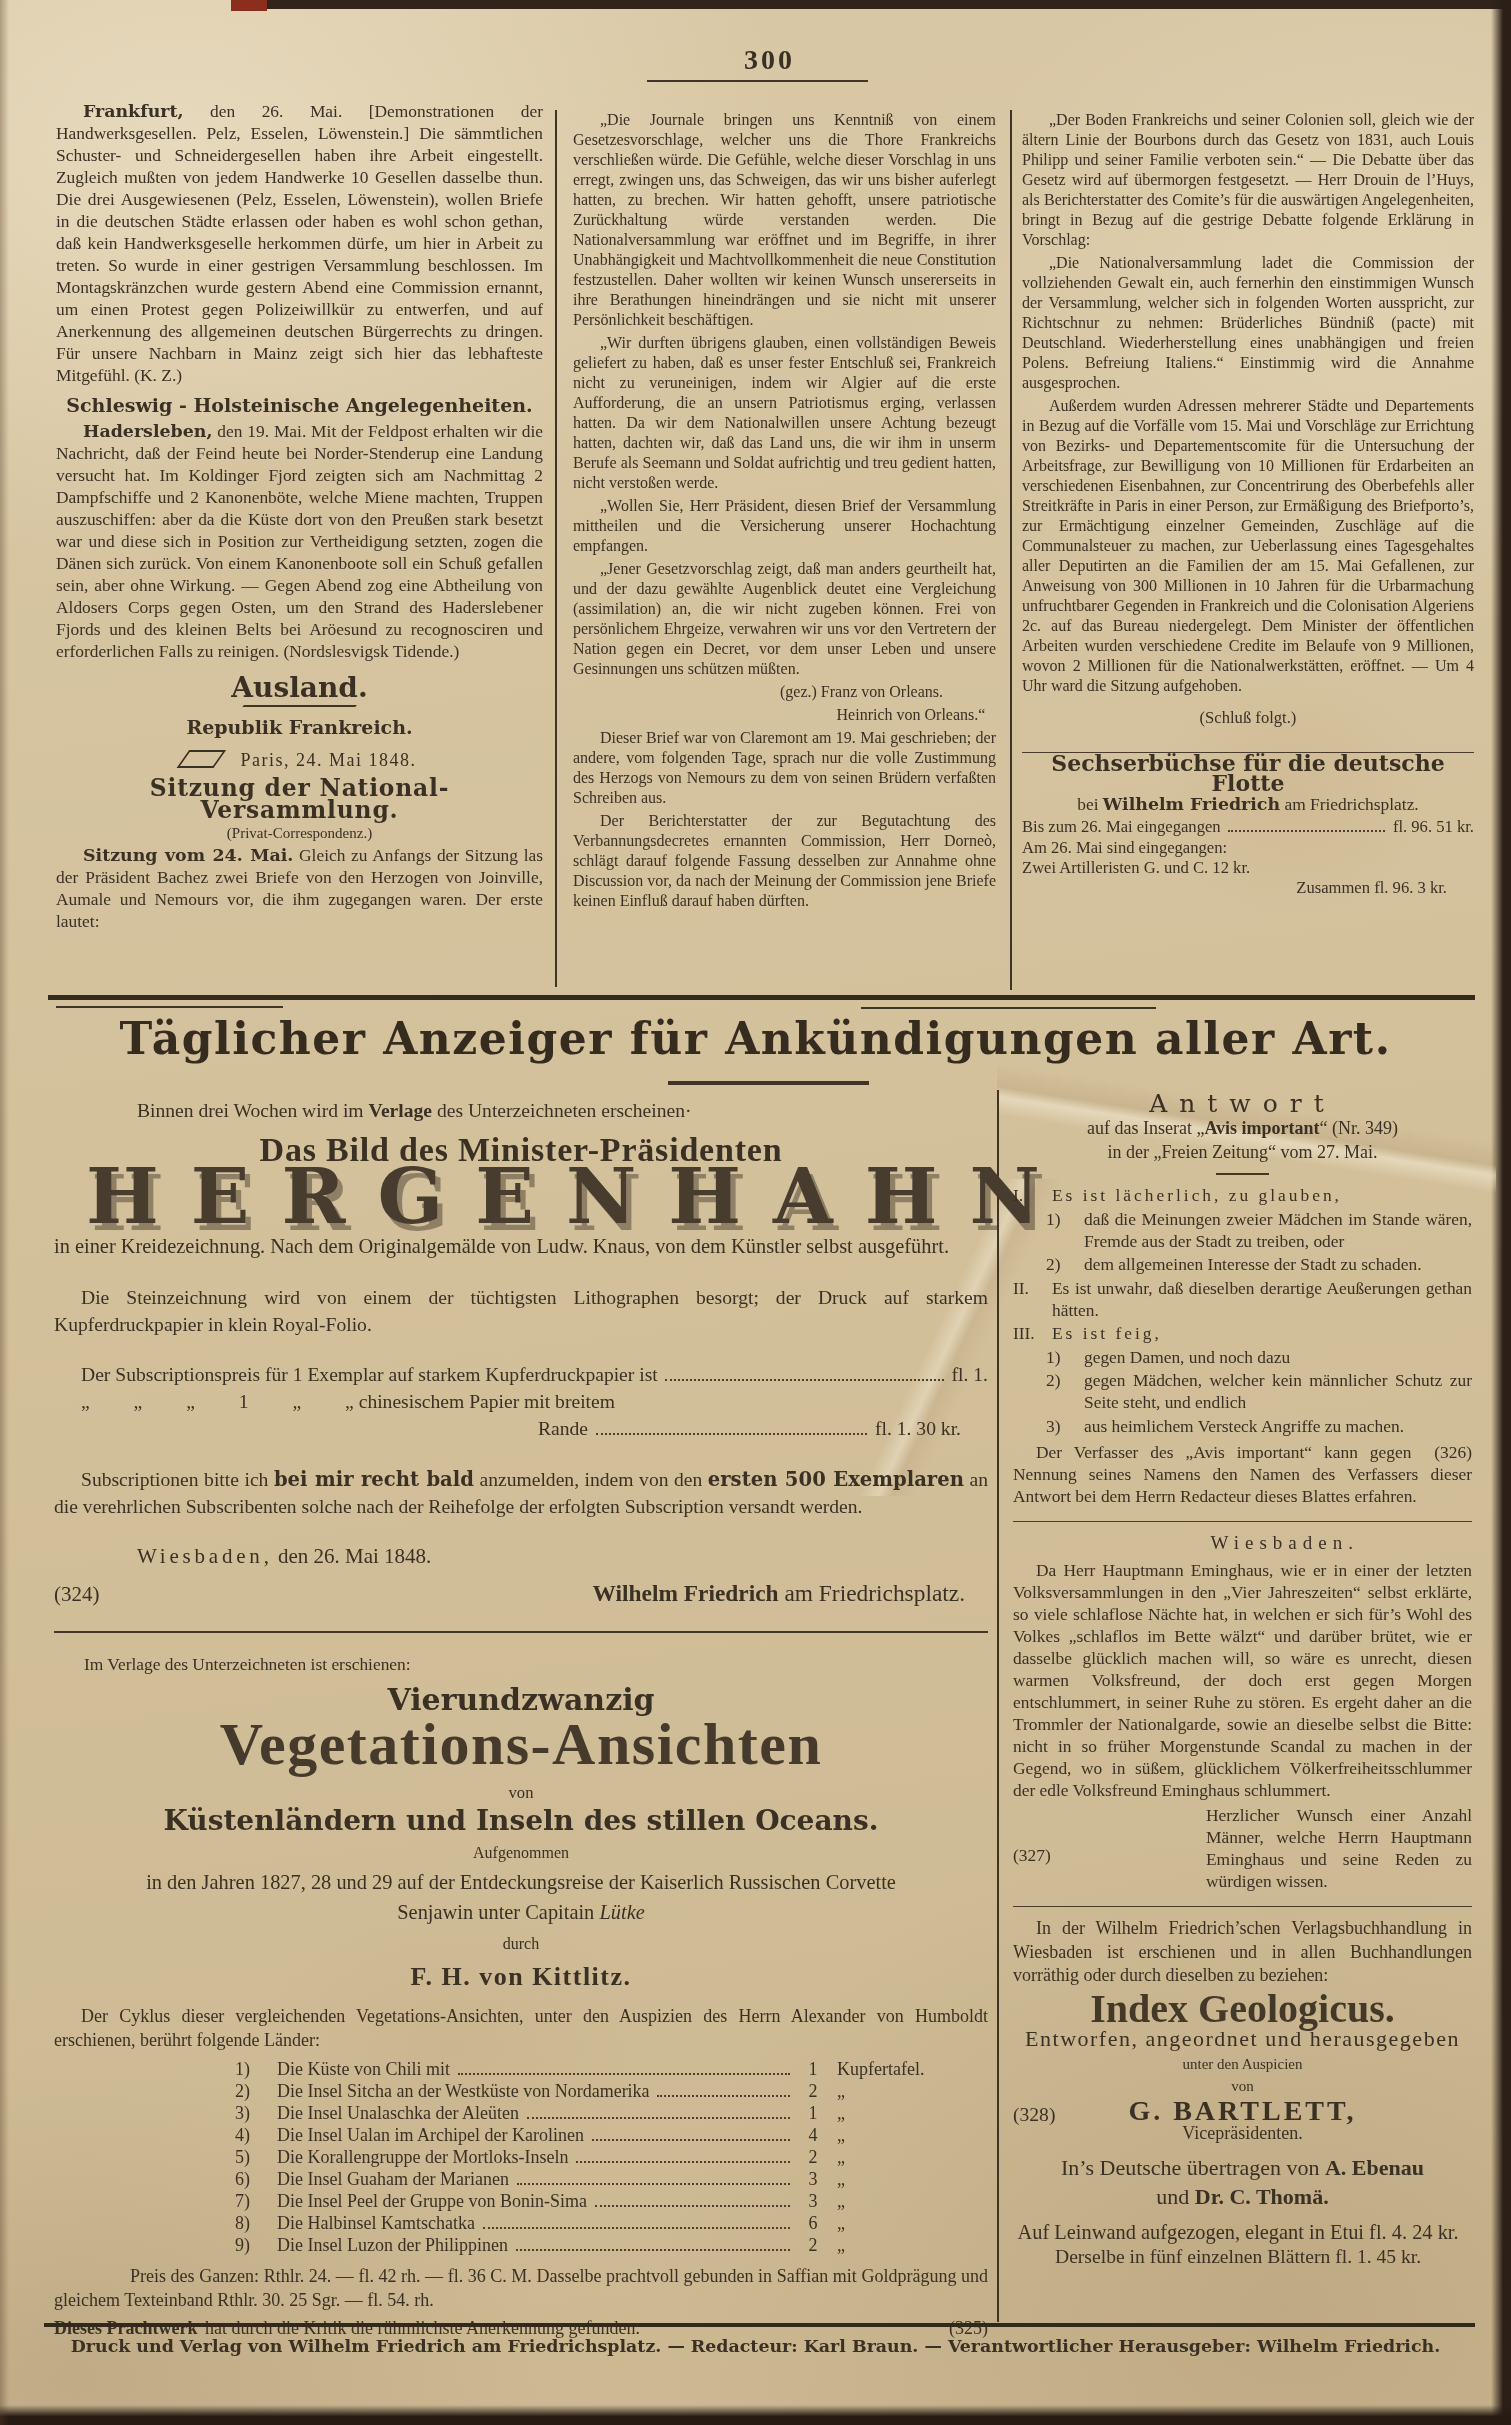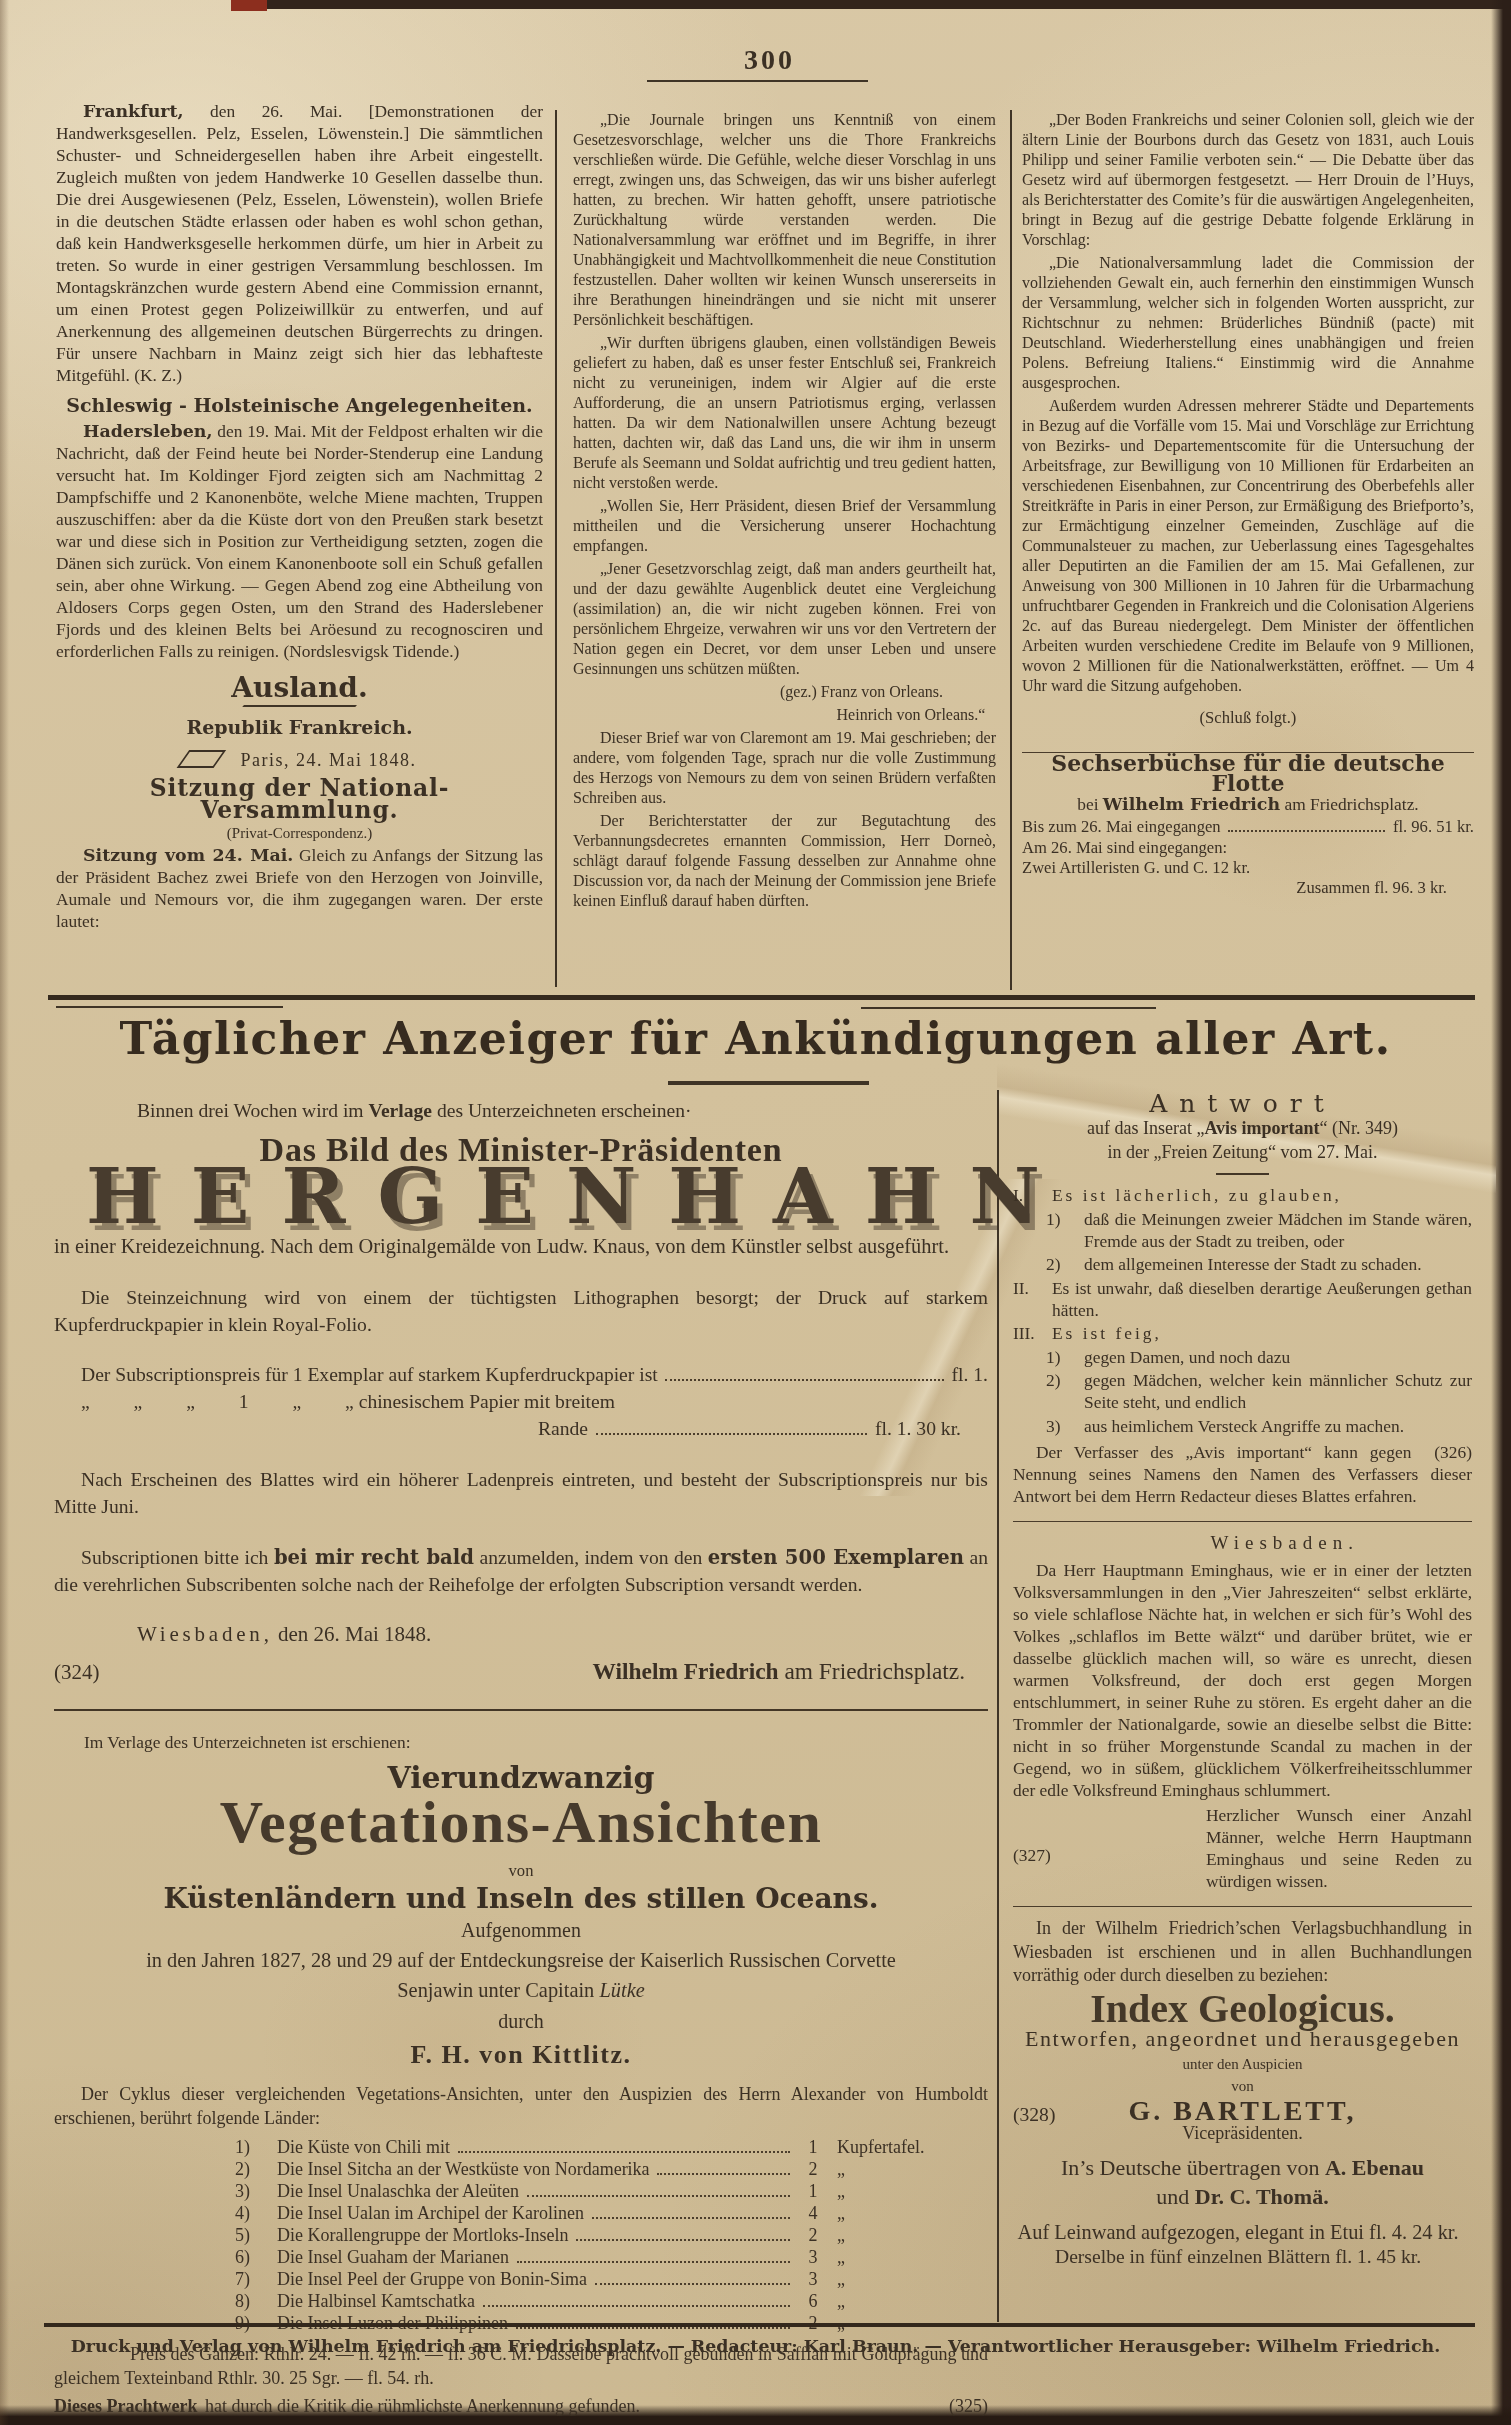--- a/index.html
+++ b/index.html
@@ -97,21 +97,21 @@
   .herg-date{margin-top:23px !important;text-indent:83px;font-size:21px;}
   .ws{letter-spacing:3.8px;}
   .sig-row{display:flex;justify-content:space-between;align-items:baseline;margin-top:10.6px;padding-right:23px;font-size:21px;}
   .sig-big{font-size:23.4px;}
   .ad-divider{border-top:2.3px solid #433626;margin:23px 0 18px;}
   .veg-intro{font-size:17.4px;text-indent:30px;}
   .veg-t1{text-align:center;font-family:"DejaVu Serif",serif;font-weight:700;font-size:30px;margin-top:7.6px;}
   .veg-t2{text-align:center;font-weight:700;font-size:60px;letter-spacing:1.5px;line-height:63px;color:#463a2c;}
   .veg-von{text-align:center;font-size:16.6px;margin-top:3px;}
   .veg-t3{text-align:center;font-family:"DejaVu Serif",serif;font-weight:700;font-size:28px;margin-top:1.5px;}
-  .veg-sm{text-align:center;font-size:20px;margin-top:4.5px;}
+  .veg-sm{text-align:center;font-size:16px;margin-top:4.5px;}
   .veg-line{text-align:center;font-size:20.4px;margin-top:3px;}
   .veg-kittlitz{text-align:center;font-weight:700;font-size:26px;margin-top:6px;letter-spacing:1.5px;}
   .veg-cyk{margin-top:15px !important;font-size:18px;line-height:23.4px;text-indent:27px;}
   .vlist{margin:6px 38px 0 181px;font-size:18px;line-height:22px;}
   .vrow{display:flex;align-items:baseline;}
   .vrow .num{flex:0 0 42px;}
   .vrow .cnt{flex:0 0 19.6px;text-align:right;}
   .vrow .unit{flex:0 0 113px;padding-left:19.6px;}
   .veg-price{margin-top:9px !important;font-size:18px;line-height:23.4px;text-indent:76px;}
   .pracht-row{display:flex;align-items:baseline;font-size:18px;margin-top:3px;}
@@ -229,21 +229,20 @@
         <span class="ti">Der Subscriptionspreis für 1 Exemplar auf starkem Kupferdruckpapier ist</span>
         <span class="dots"></span>
         <span>fl. 1.</span>
       </div>
     <div><span class="qmarks">„ „ „ 1 „ „</span> <span>chinesischem Papier mit breitem</span></div>
     <div class="rande-row">
         <span>Rande</span>
         <span class="dots"></span>
         <span>fl. 1. 30 kr.</span>
       </div>
-    <p class="herg-p">Nach Erscheinen des Blattes wird ein höherer Ladenpreis eintreten, und besteht der Subscriptionspreis nur bis Mitte Juni.</p>
     <p class="herg-p"><span>Subscriptionen bitte ich</span> <span class="fbold">bei mir recht bald</span> <span>anzumelden, indem von den</span> <span class="fbold">ersten 500 Exemplaren</span> <span>an die verehrlichen Subscribenten solche nach der Reihefolge der erfolgten Subscription versandt werden.</span></p>
     <p class="herg-date"><span class="ws">Wiesbaden,</span> <span>den 26. Mai 1848.</span></p>
     <div class="sig-row">
       <span>(324)</span>
       <span class="sig-big"><span class="abold">Wilhelm Friedrich</span> <span>am Friedrichsplatz.</span></span>
     </div>
 
     <div class="ad-divider"></div>
 
     <p class="veg-intro">Im Verlage des Unterzeichneten ist erschienen:</p>

